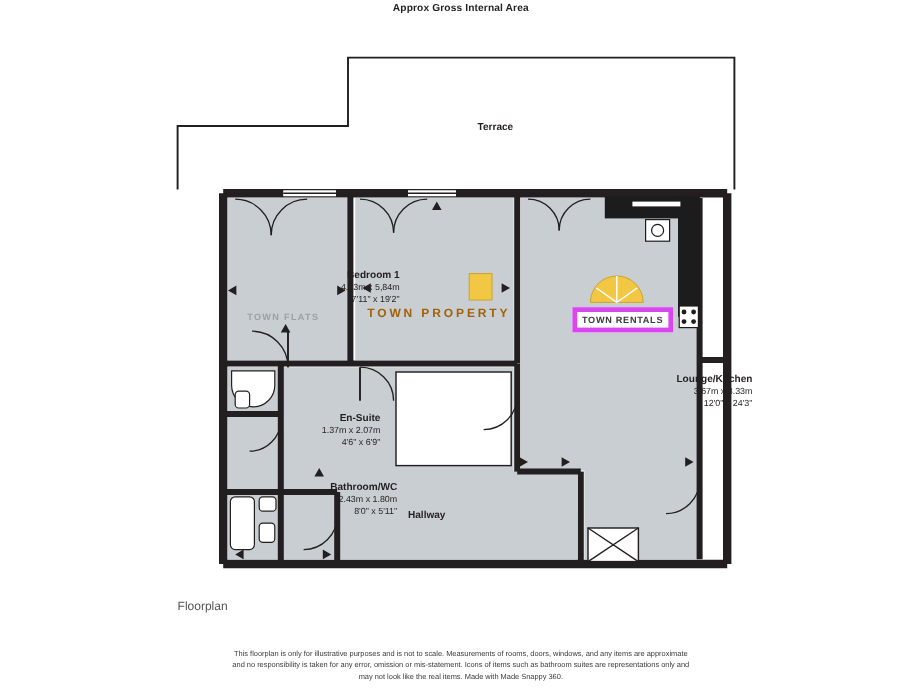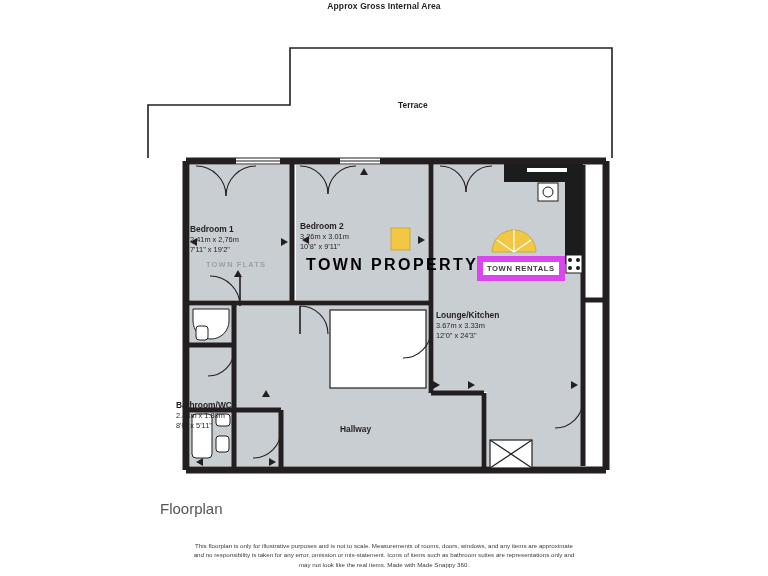--- a/index.html
+++ b/index.html
@@ -46,23 +46,24 @@
     left: 0;
     top: 0;
     width: 768px;
     height: 576px;
   }
   .plan svg { display: block; }
 
   
   .lbl {
     position: absolute;
-    text-align: left;
+    text-align: right;
     line-height: 10.5px;
     white-space: nowrap;
+    padding-left: 43px;
   }
   .lbl .nm {
     font-size: 8.4px;
     font-weight: bold;
   }
   .lbl .dm {
     font-size: 7.4px;
   }
   .terrace-lbl {
     position: absolute;
@@ -75,43 +76,43 @@
     font-weight: bold;
   }
   .watermark {
     position: absolute;
     color: #9aa0a6;
     font-weight: bold;
     white-space: nowrap;
     pointer-events: none;
   }
   .wm-main {
-    font-size: 16px;
+    font-size: 10px;
     letter-spacing: 2.4px;
-    color: #000000;
+    color: #a16207;
   }
   .wm-small {
     font-size: 7.6px;
     letter-spacing: 1.1px;
     color: #9ba1a6;
   }
   .wm-box {
     font-size: 7.6px;
     letter-spacing: 0.6px;
     color: #3b3b3b;
     background: #ffffff;
-    border: 6px solid #d946ef;
+    border: 4px solid #d946ef;
     padding: 2px 4px;
   }
   
   .floorplan-caption {
     position: absolute;
-    left: 160px;
+    left: 148px;
     top: 500px;
-    font-size: 15px;
+    font-size: 10px;
     color: #555555;
   }
   .disclaimer {
     position: absolute;
     left: 0;
     top: 541px;
     width: 768px;
     text-align: center;
     font-size: 6.2px;
     color: #3a3a3a;
@@ -277,36 +278,36 @@
         <polygon points="196,462 203,458 203,466"></polygon>
         <polygon points="276,462 269,458 269,466"></polygon>
       </g>
     </svg>
   </div>
 
   <div class="terrace-lbl" style="left:374px; top:100px;margin-left:24px;">Terrace</div>
 
   <div class="lbl" style="left:190px; top:224px; width:100px;">
     <div class="nm">Bedroom 1</div>
-    <div class="dm">2.41m x 2,76m</div>
+    <div class="dm">4.33m x 5,84m</div>
     <div class="dm">7'11" x 19'2"</div>
   </div>
 
-  <div class="lbl" style="left:300px; top:221px; width:128px;">
-    <div class="nm">Bedroom 2</div>
-    <div class="dm">3.26m x 3.01m</div>
-    <div class="dm">10'8" x 9'11"</div>
-  </div>
 
   <div class="lbl" style="left:436px; top:310px; width:148px;">
     <div class="nm">Lounge/Kitchen</div>
     <div class="dm">3.67m x 3.33m</div>
     <div class="dm">12'0" x 24'3"</div>
   </div>
 
+  <div class="lbl" style="left:168px; top:343px; width:106px;">
+    <div class="nm">En-Suite</div>
+    <div class="dm">1.37m x 2.07m</div>
+    <div class="dm">4'6" x 6'9"</div>
+  </div>
 
   <div class="lbl" style="left:176px; top:400px; width:112px;">
     <div class="nm">Bathroom/WC</div>
     <div class="dm">2.43m x 1.80m</div>
     <div class="dm">8'0" x 5'11"</div>
   </div>
 
   <div class="hallway-lbl" style="left:340px; top:424px;">Hallway</div>
 
   <div class="watermark wm-main" style="left:306px; top:256px;">TOWN PROPERTY</div>

